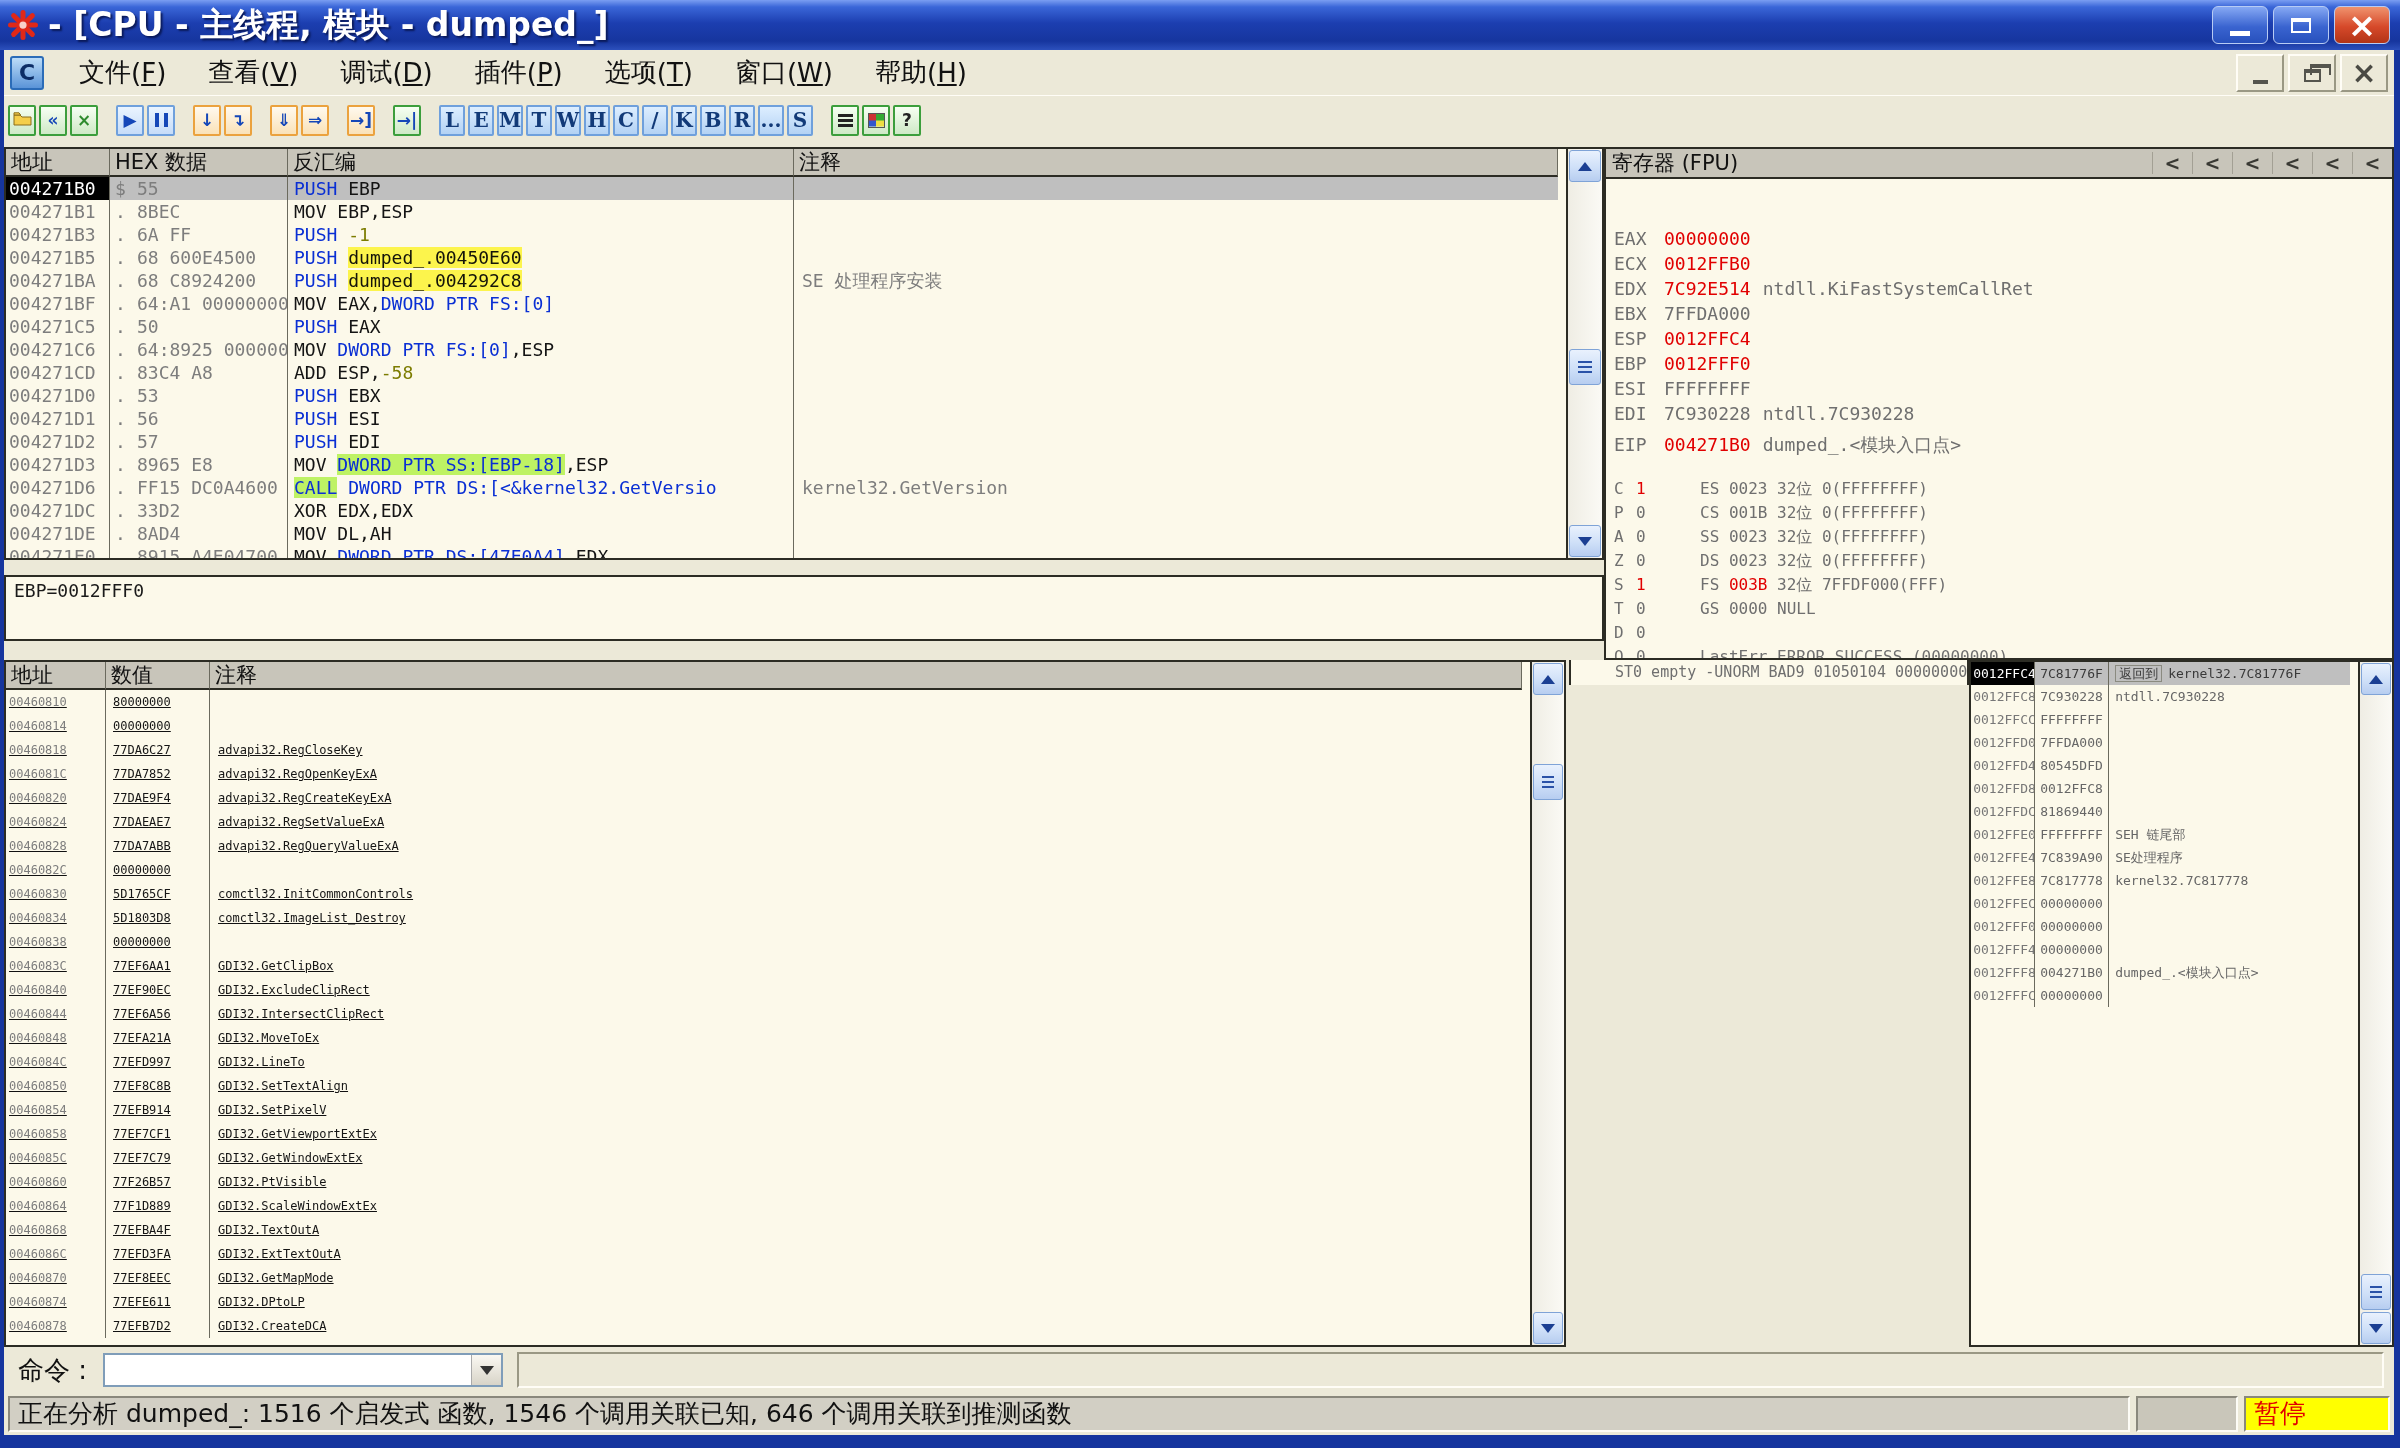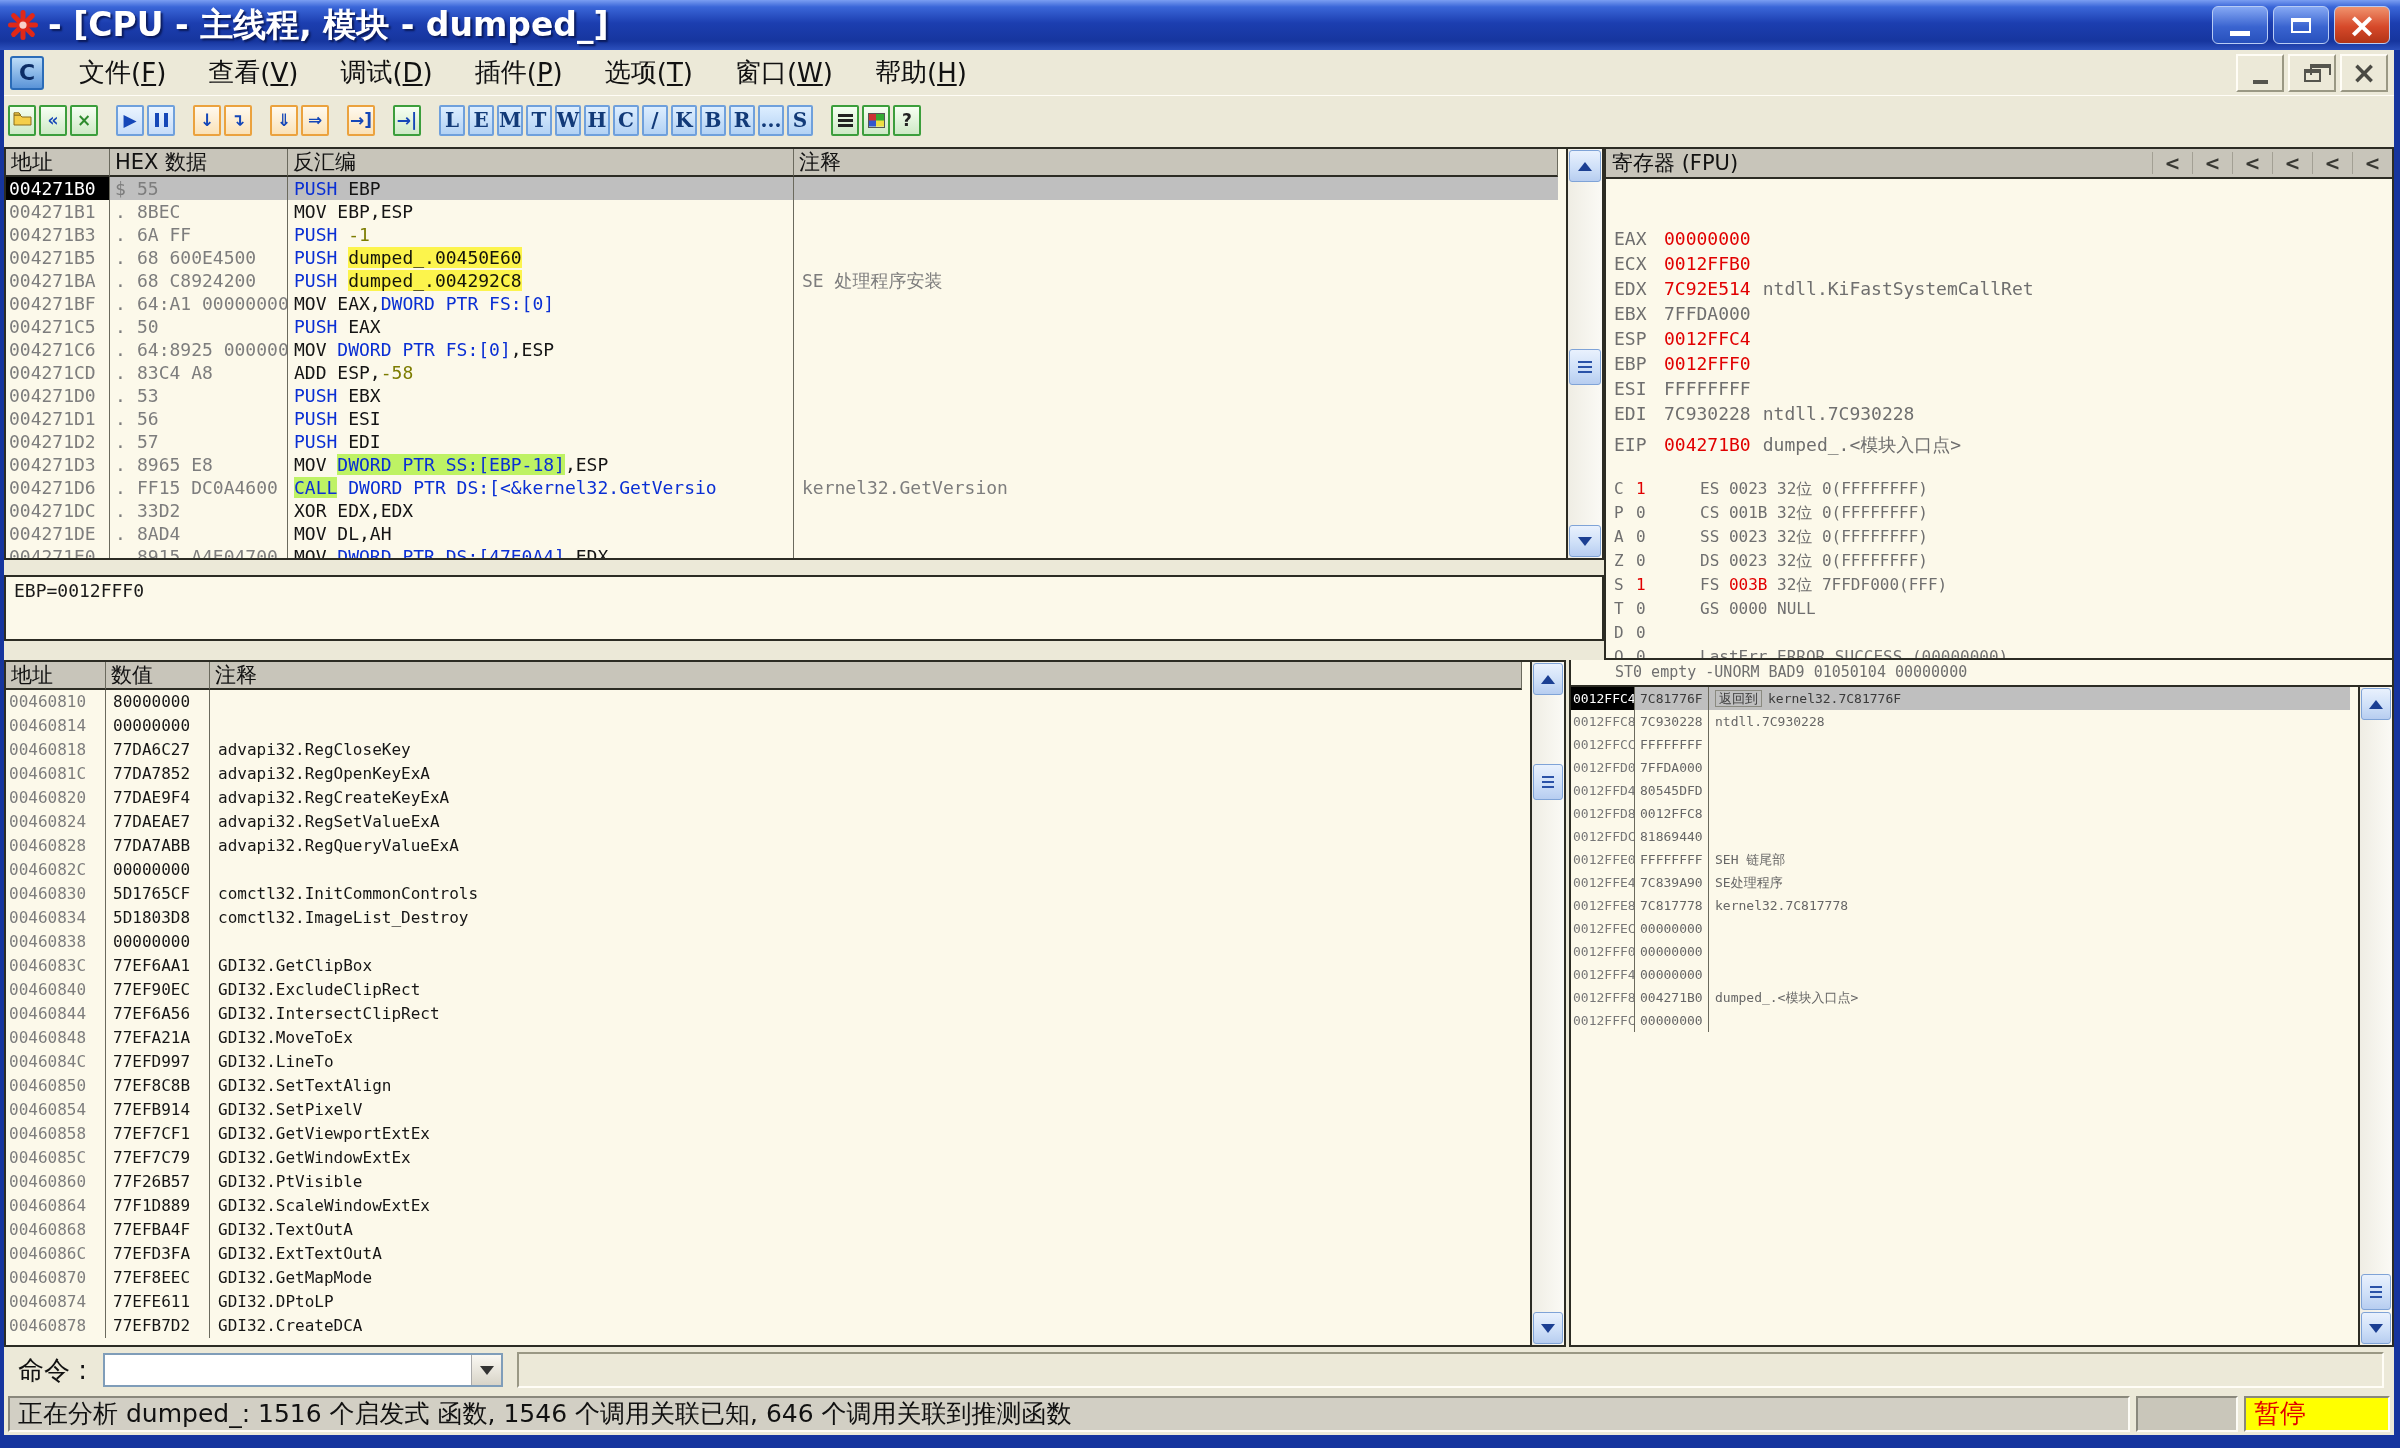--- a/index.html
+++ b/index.html
@@ -102,26 +102,26 @@
   .st0-strip { height:25px; line-height:24px; font-size:15px; color:#6f6f6f; padding-left:44px;
     background:var(--cream); border-left:2px solid var(--dark); border-right:2px solid var(--dark);
     overflow:hidden; white-space:nowrap; }
 
   
   .main-bottom { height:687px; display:flex; }
   .dump-pane { width:1562px; margin-right:3px; display:flex; }
   .dp-main { flex:1; display:flex; flex-direction:column; overflow:hidden; }
   .dp-hdr,.dp-row { display:grid; grid-template-columns:100px 104px 1fr; }
   .dp-rows { flex:1; overflow:hidden; }
-  .dp-row { height:24px; line-height:24px; font-size:16px; white-space:nowrap; }
+  .dp-row { height:24px; line-height:24px; font-size:12px; white-space:nowrap;text-decoration:underline; }
   .da { padding-left:3px; color:var(--gray); border-right:1px solid var(--sep); }
   .dv { padding-left:7px; color:#151515; border-right:1px solid var(--sep); }
   .dc { padding-left:8px; color:#151515; }
 
-  .stack-col { flex:1; display:flex; flex-direction:column; }
+  .stack-col { flex:1; display:flex; }
   .stack-pane { flex:1; display:flex; overflow:hidden; }
   .sp-main { flex:1; display:flex; flex-direction:column; overflow:hidden; }
   .sp-row { display:grid; grid-template-columns:64px 74px 1fr; height:23px; line-height:23px; font-size:13px; white-space:nowrap; color:#666; }
   .sa { padding-left:2px; color:#777; border-right:1px solid var(--sep); overflow:hidden; }
   .sv { padding-left:5px; border-right:1px solid var(--sep); overflow:hidden; }
   .sc { padding-left:6px; overflow:hidden; }
   .sp-sel { background:var(--sel); color:#3a3a3a; }
   .sa-sel { background:#000; color:#fff; }
   .boxed { border:1px solid #8a8a80; padding:0 3px; margin-right:6px; }
   .sp-rest { flex:1; }

